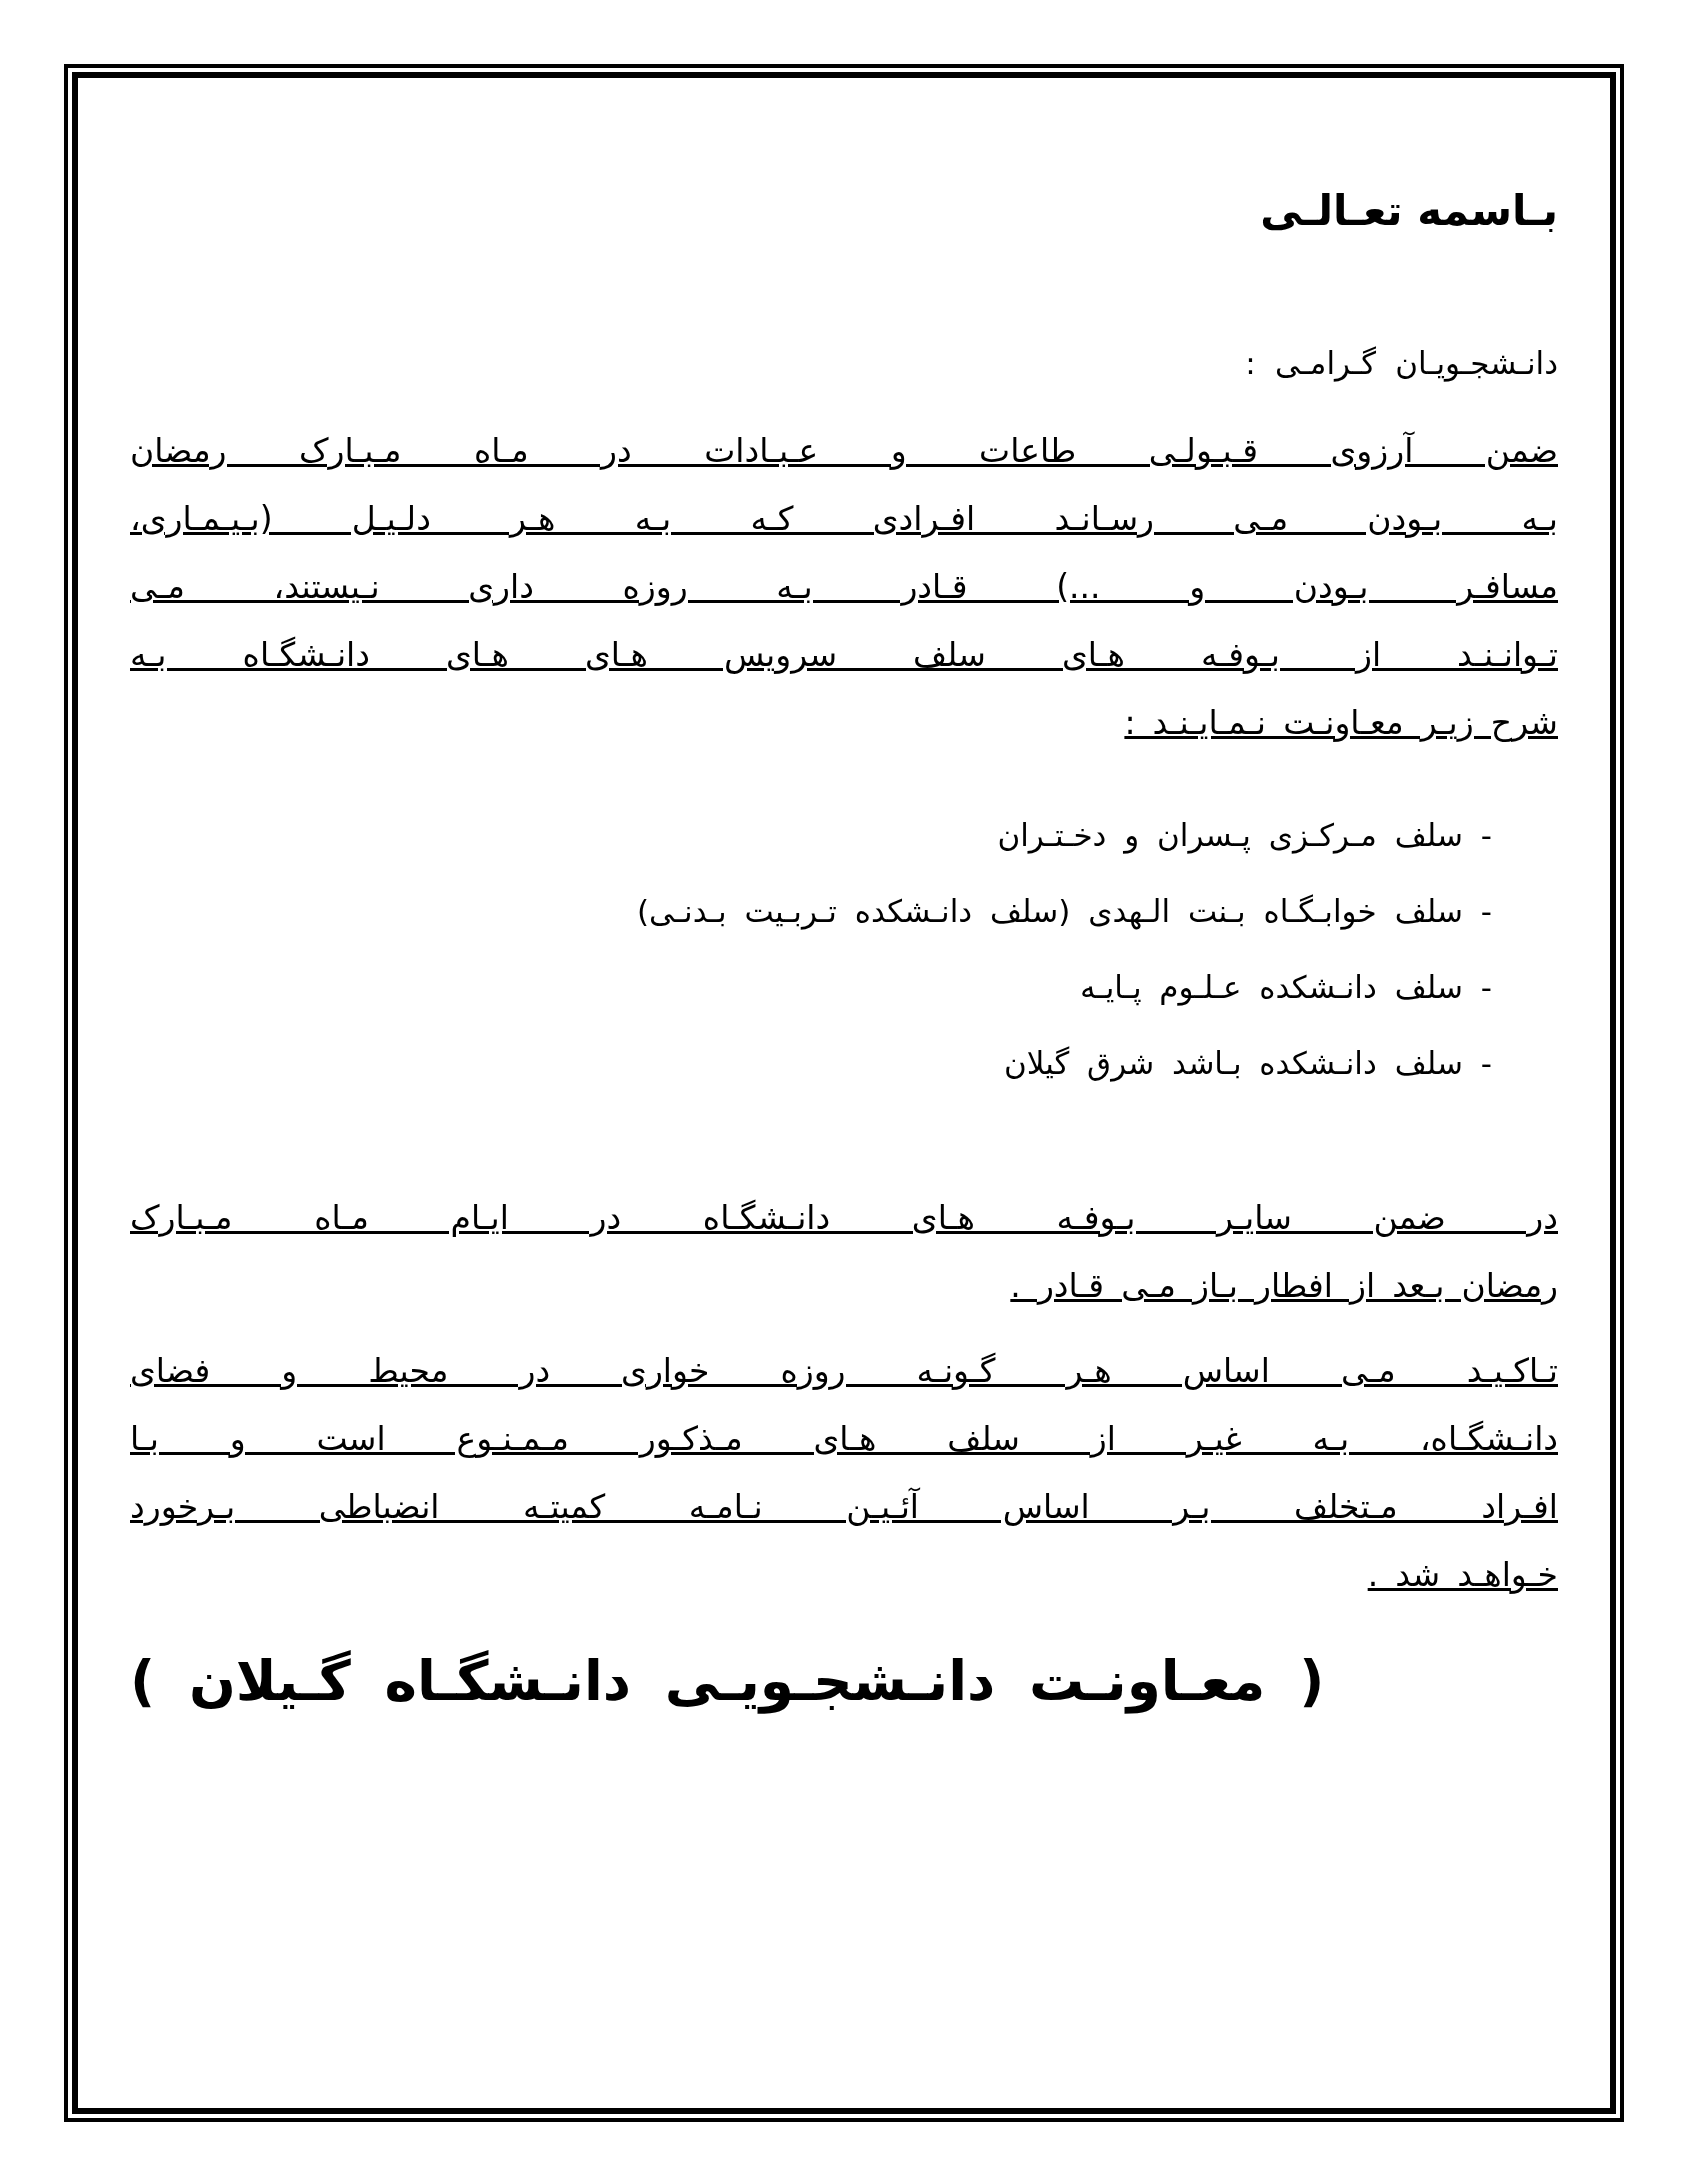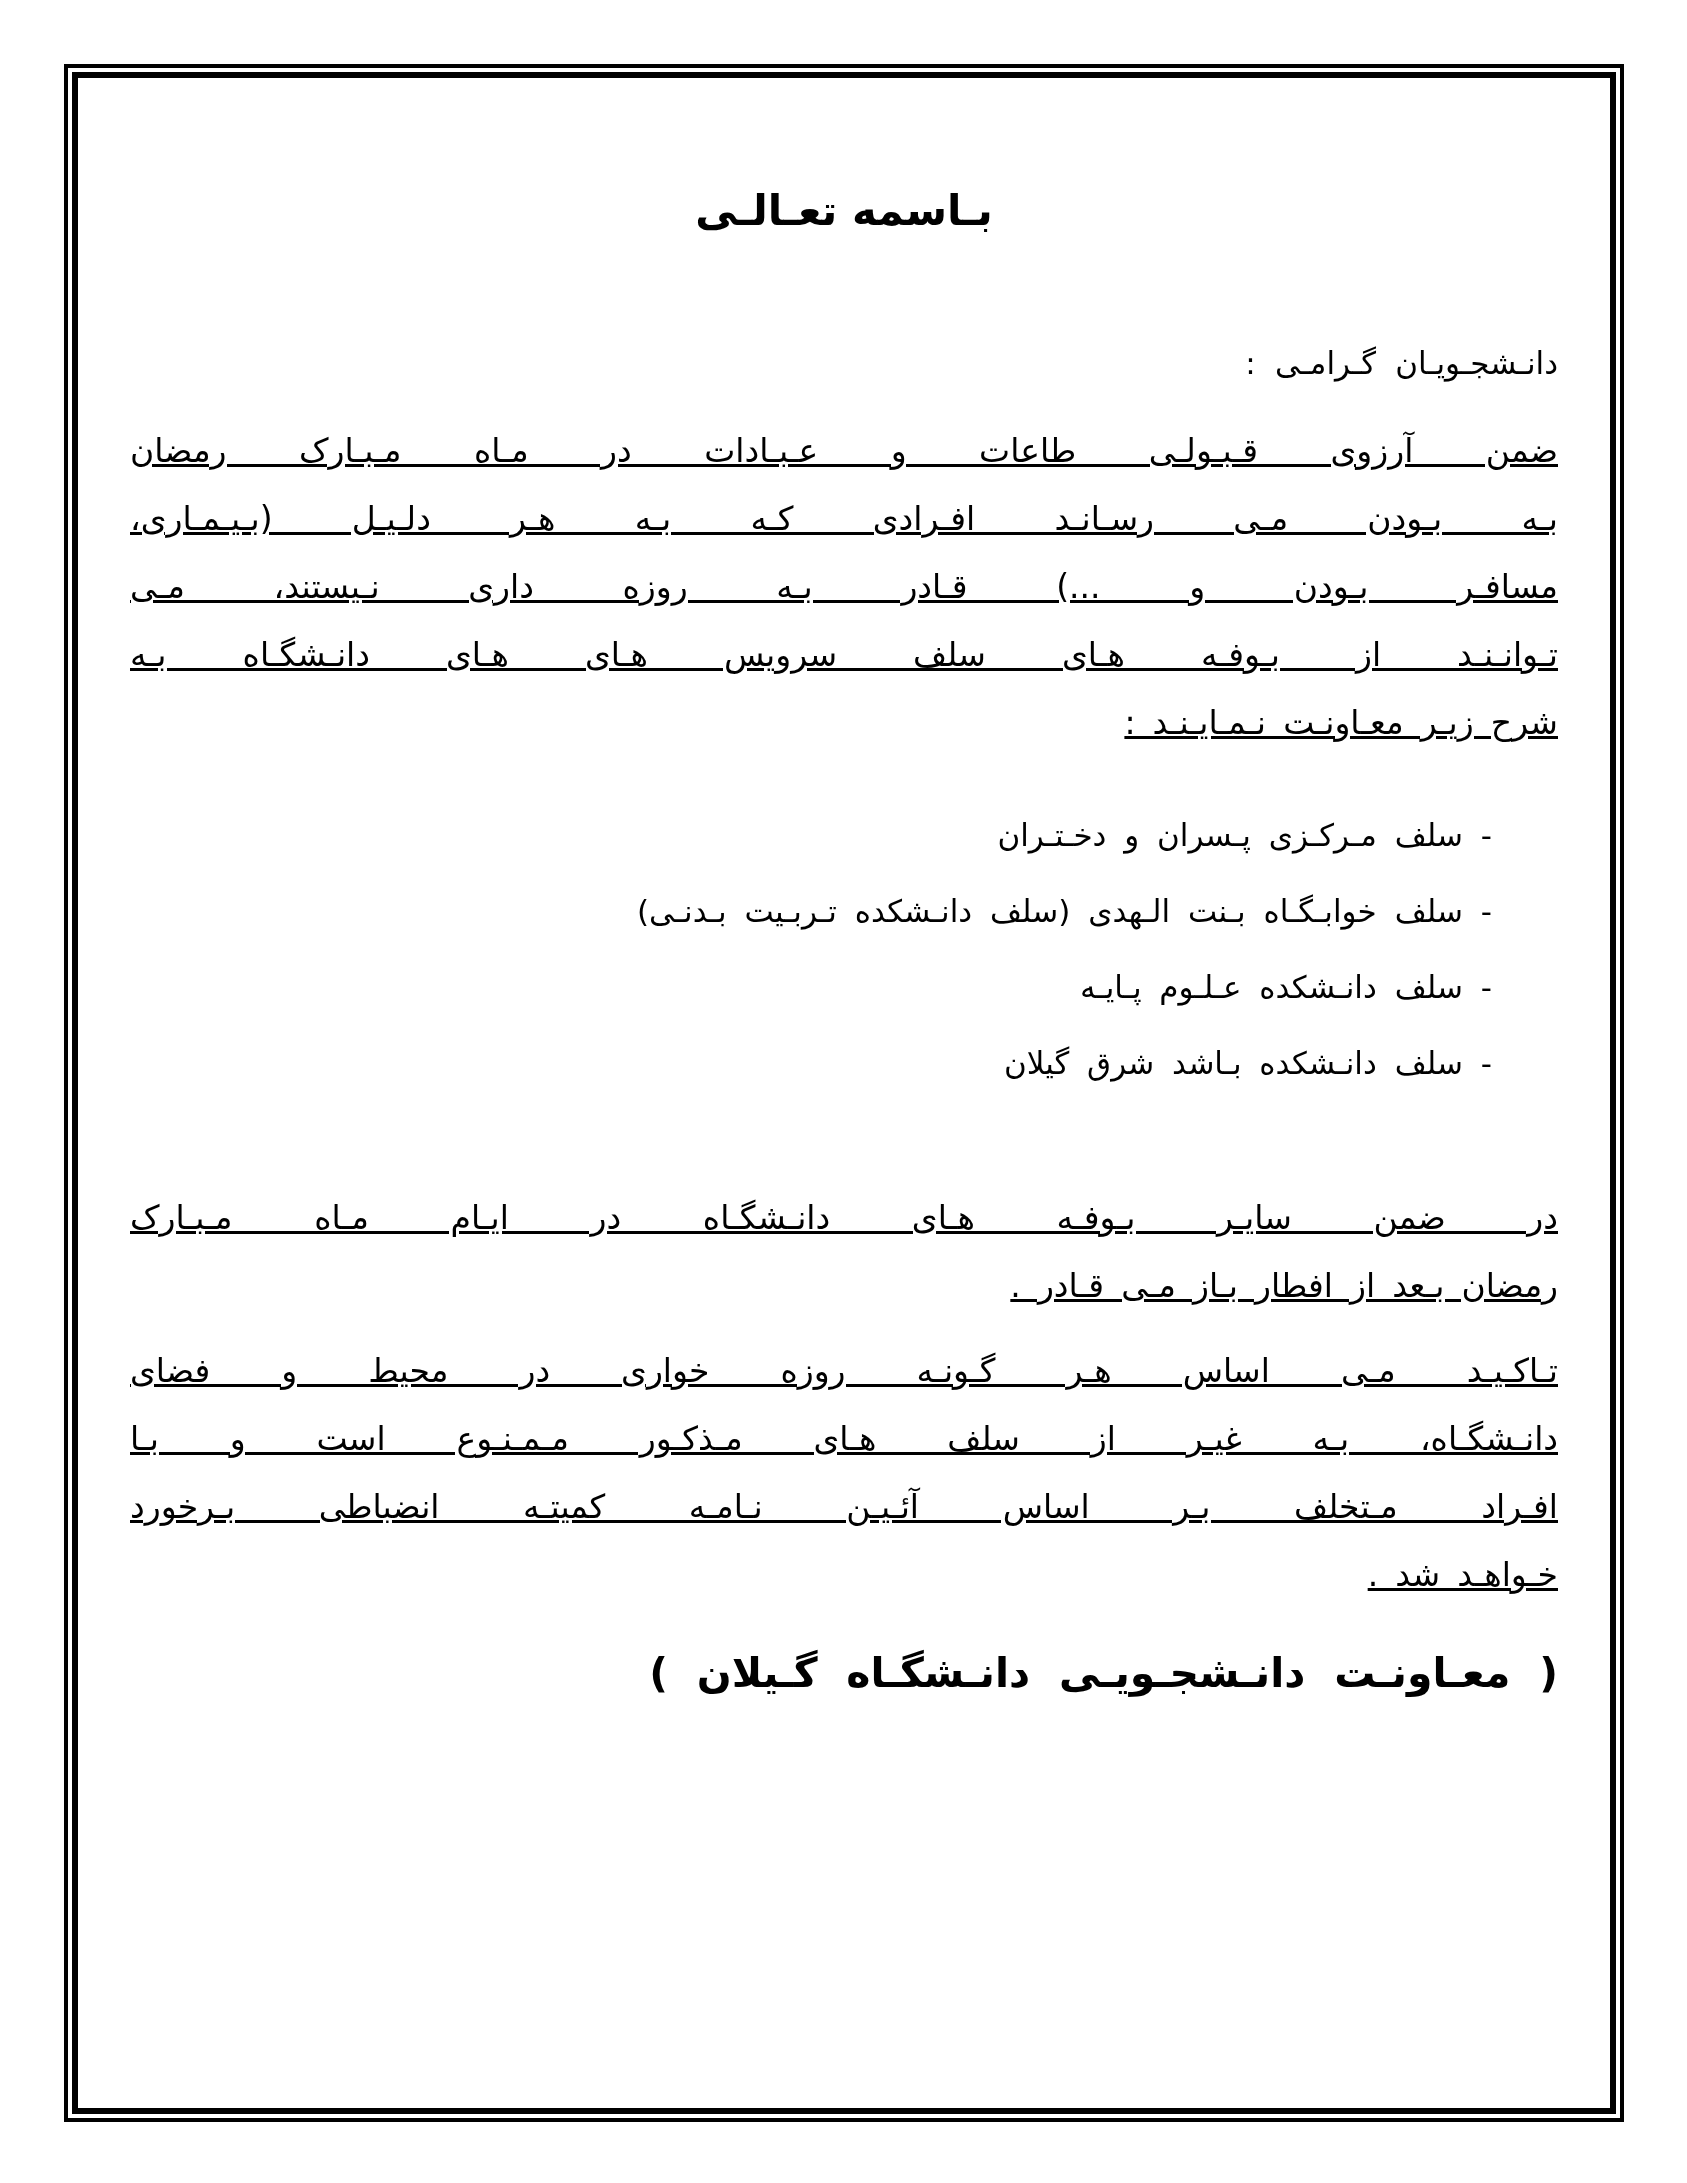--- a/index.html
+++ b/index.html
@@ -34,21 +34,20 @@
   }
   .content {
     position: absolute;
     inset: 0;
     padding: 0 52px;
     direction: rtl;
     unicode-bidi: embed;
   }
   .title {
     margin-top: 108px;
-    text-align: center;
     font-size: 42px;
     font-weight: bold;
     letter-spacing: 1.3px;
   }
   .greeting {
     margin-top: 110px;
     font-size: 31px;
     text-align: right;
     word-spacing: 9.3px;
   }
@@ -73,22 +72,22 @@
     margin-top: 40px;
     font-size: 31px;
     line-height: 76px;
     padding-left: 0;
     padding-right: 66px;
     text-align: right;
     word-spacing: 8px;
   }
   .signature {
     margin-top: 40px;
-    text-align: right;
-    font-size: 41px;
+    text-align: left;
+    font-size: 55px;
     font-weight: bold;
     word-spacing: 14.6px;
     letter-spacing: 0.7px;
   }
 </style>
 </head>
 <body>
 
 <div class="frame-outer">
   <div class="frame-inner">

